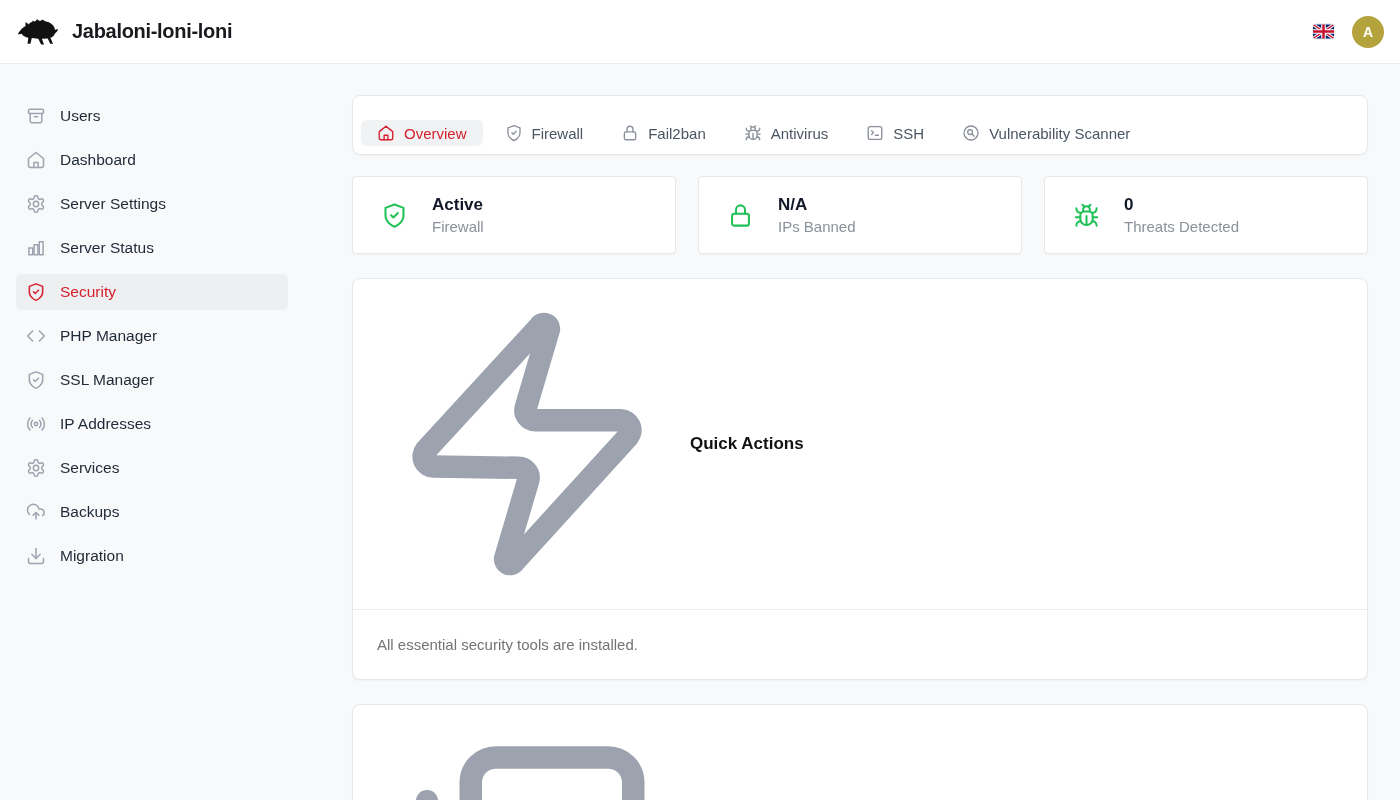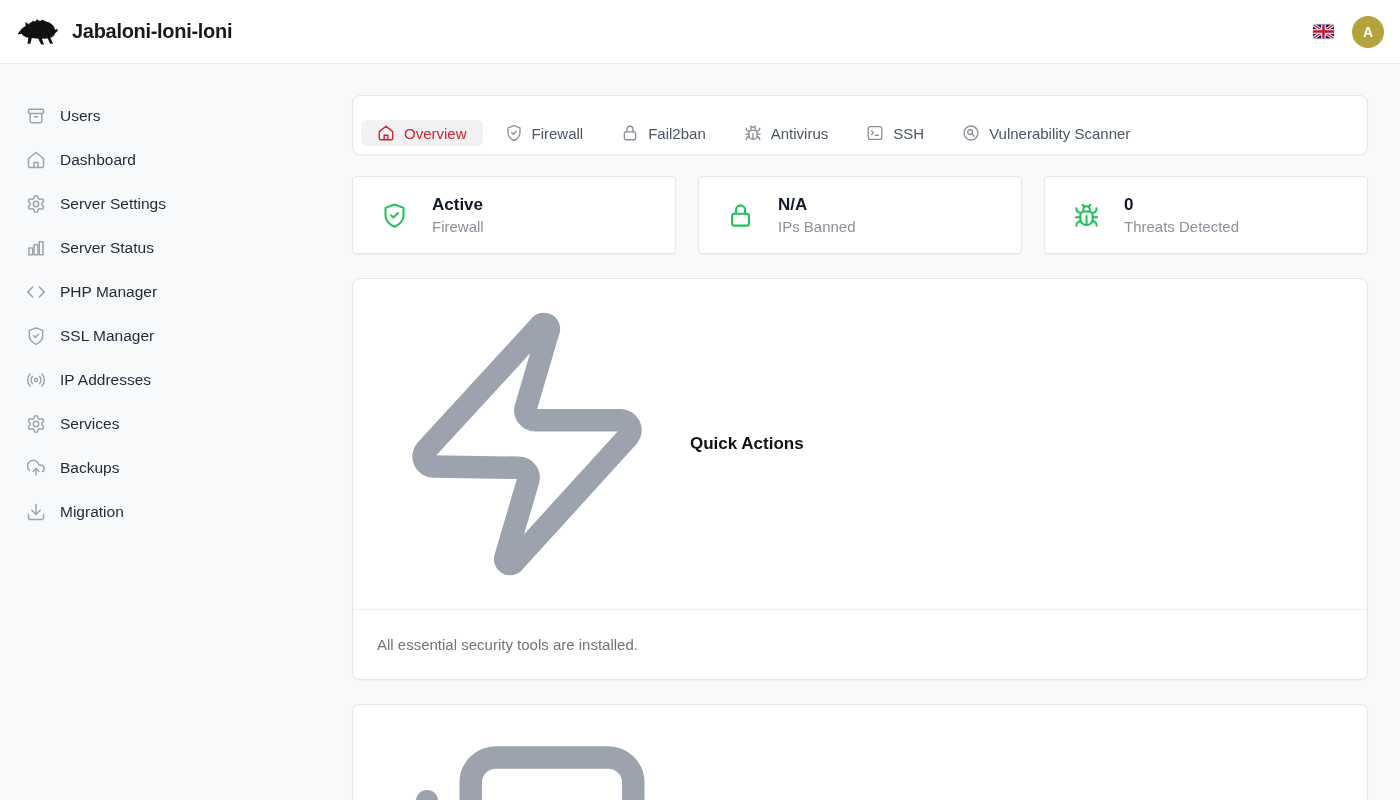--- a/index.html
+++ b/index.html
@@ -151,20 +151,29 @@
       <div class="side-item">
         <span class="icn" style="width:20px;height:20px">
           <svg viewBox="0 0 24 24" fill="none" stroke="currentColor" stroke-width="1.8" stroke-linecap="round" stroke-linejoin="round" width="100%" height="100%">
             <rect x="3.5" y="12" width="4.6" height="8"></rect>
             <rect x="9.7" y="8" width="4.6" height="12"></rect>
             <rect x="15.9" y="4.5" width="4.6" height="15.5"></rect>
           </svg>
         </span>
         <span>Server Status</span>
       </div>
+      <div class="side-item active">
+        <span class="icn" style="width:20px;height:20px">
+          <svg viewBox="0 0 24 24" fill="none" stroke="currentColor" stroke-width="1.8" stroke-linecap="round" stroke-linejoin="round" width="100%" height="100%">
+            <path d="M12 22s8-3.2 8-10V5.2L12 2.2 4 5.2V12c0 6.8 8 10 8 10z"></path>
+            <path d="m9 11.8 2 2 4-4"></path>
+          </svg>
+        </span>
+        <span>Security</span>
+      </div>
       <div class="side-item">
         <span class="icn" style="width:20px;height:20px">
           <svg viewBox="0 0 24 24" fill="none" stroke="currentColor" stroke-width="1.8" stroke-linecap="round" stroke-linejoin="round" width="100%" height="100%">
             <path d="m16 18 6-6-6-6"></path>
             <path d="m8 6-6 6 6 6"></path>
           </svg>
         </span>
         <span>PHP Manager</span>
       </div>
       <div class="side-item">

